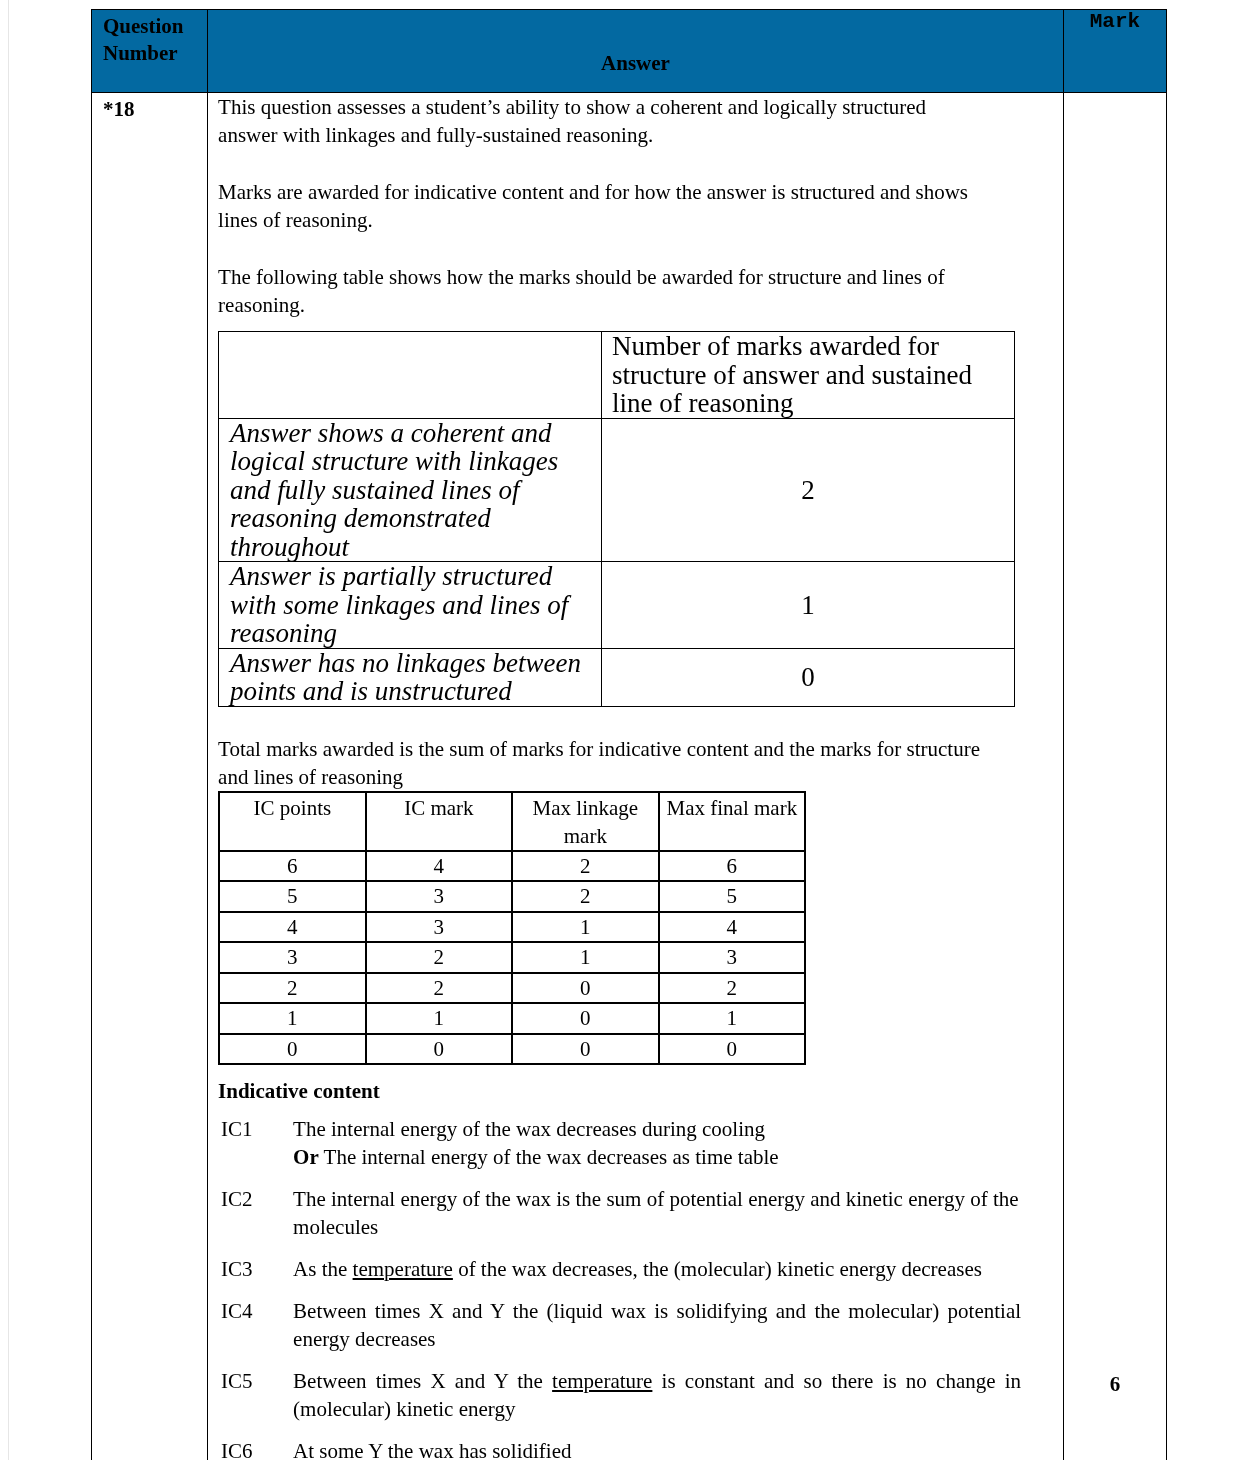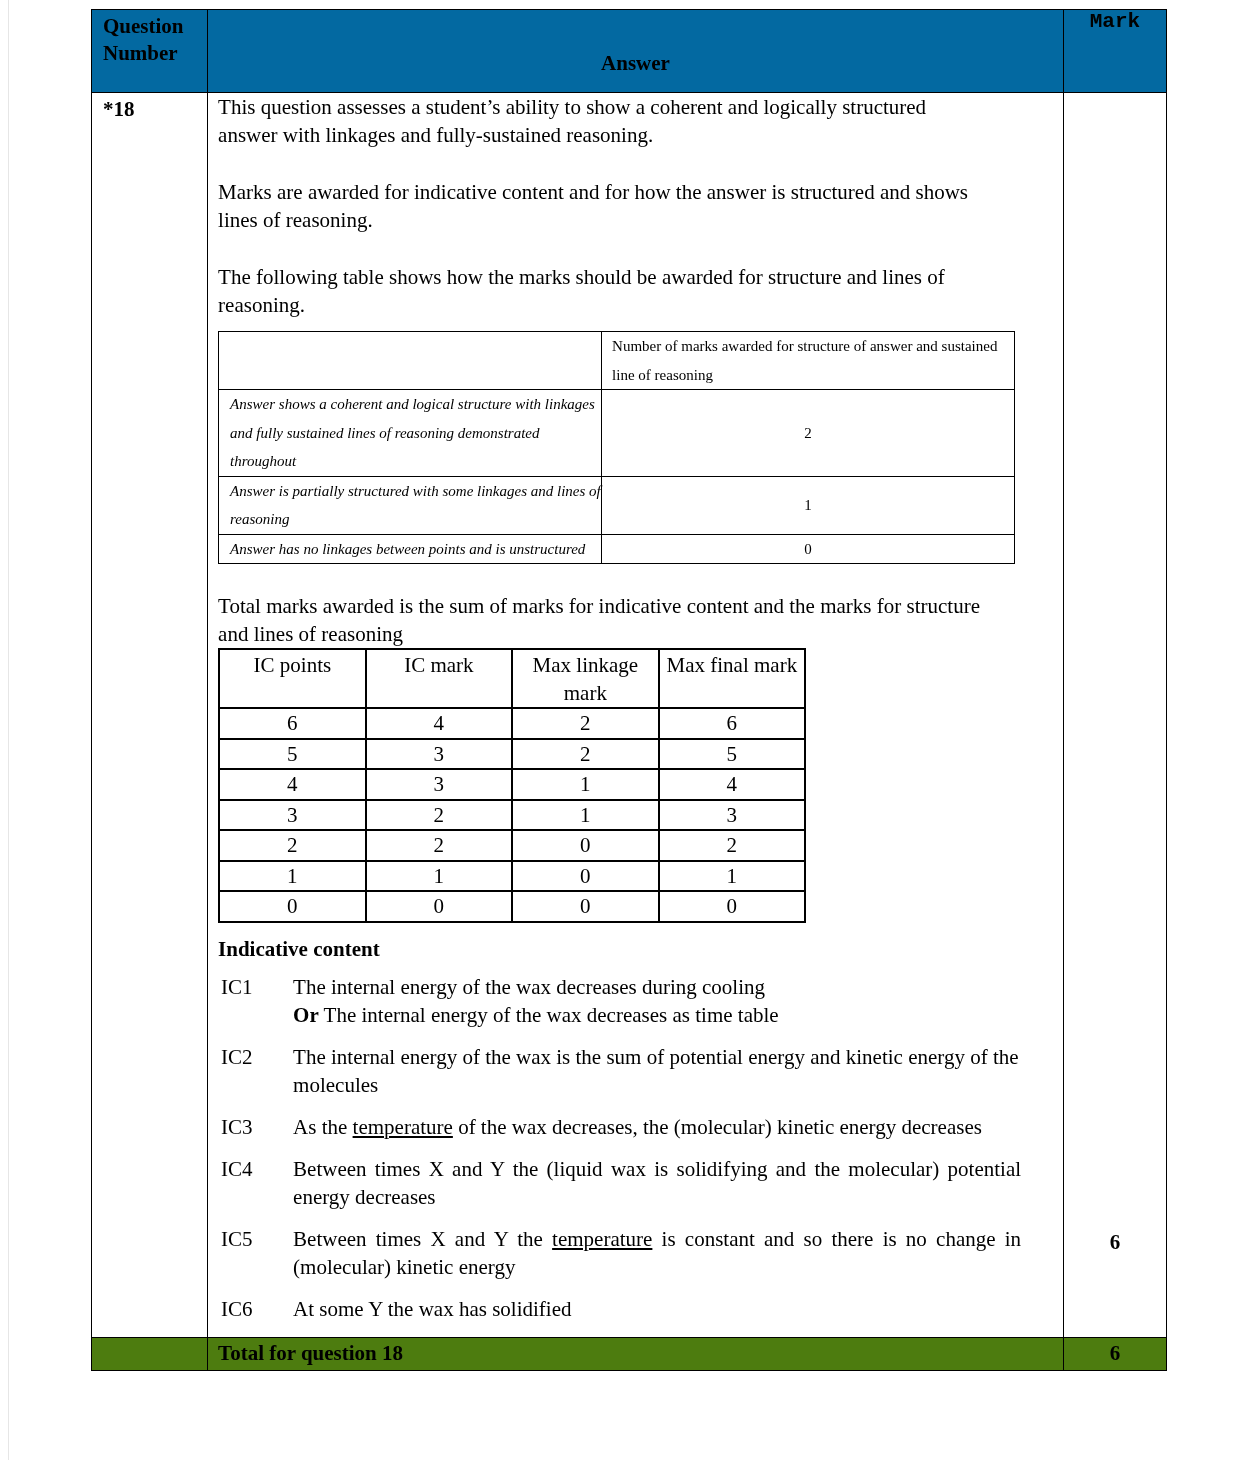--- a/index.html
+++ b/index.html
@@ -27,21 +27,21 @@
   .qnum { font-weight: bold; font-size: 21px; padding: 4px 0 0 11px !important; }
   .answer-cell { padding: 0 0 0 10px !important; font-size: 21px; line-height: 28px; }
   .para { margin: 0; }
   .p1 { margin-top: 0; width: 720px; }
   .p2 { margin-top: 29px; width: 770px; }
   .p3 { margin-top: 29px; width: 740px; }
   
   .struct {
     border-collapse: collapse; table-layout: fixed; width: 797px; margin-top: 12px;
   }
-  .struct td { border: 1.3px solid #000; font-size: 15px; line-height: 28.5px; vertical-align: middle; }
+  .struct td { border: 1.3px solid #000; font-size: 27px; line-height: 28.5px; vertical-align: middle; }
   .struct .c1 { width: 371px; padding: 0 0 0 11px; font-style: italic; }
   .struct .c2 { padding: 0 0 0 10px; }
   .struct .num { text-align: center; padding: 0; }
   .struct .hrow td { height: 56px; }
   .p4 { margin-top: 28px; width: 780px; }
   
   .ictable {
     border-collapse: collapse; table-layout: fixed; width: 588px; margin-top: 0;
   }
   .ictable td { border: 2px solid #000; text-align: center; font-size: 21px; line-height: 28px; padding: 0; }

